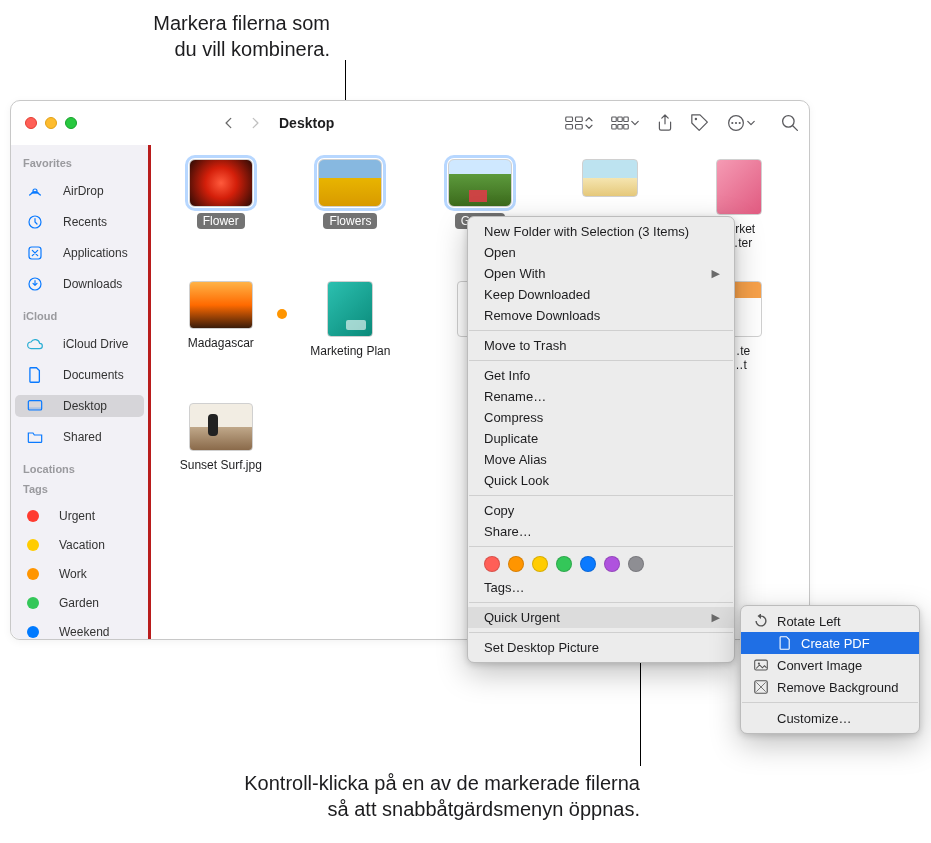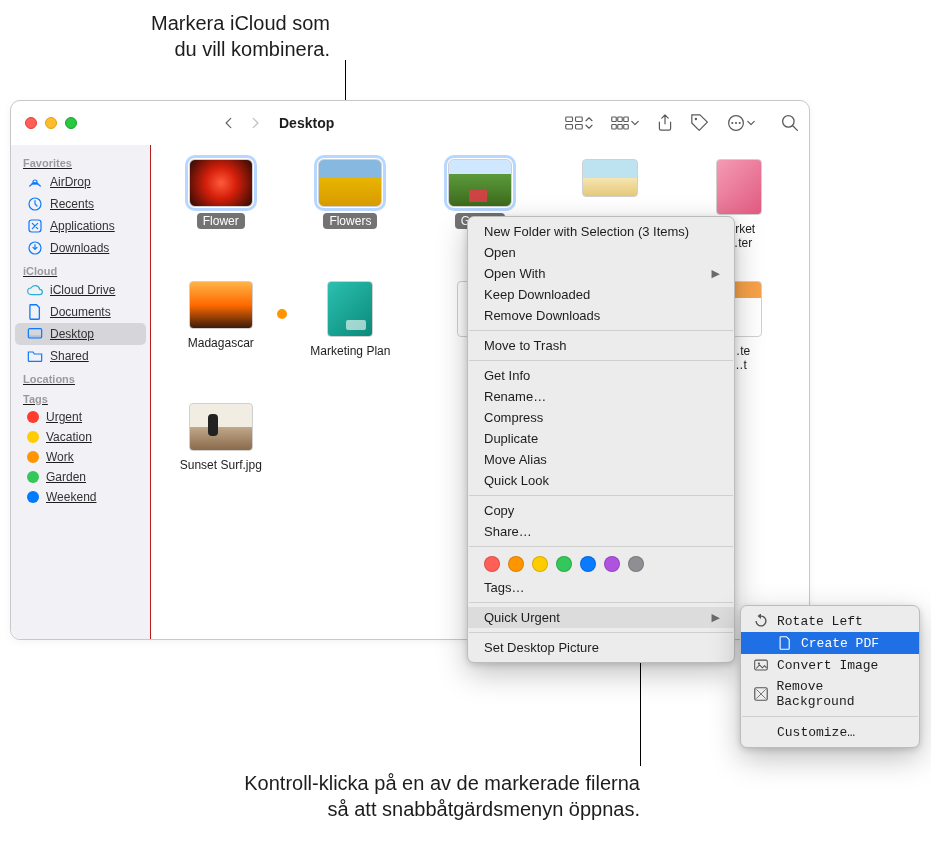--- a/index.html
+++ b/index.html
@@ -61,38 +61,37 @@
   .toolbar-title { font-weight:600; font-size:14px; margin-left:4px; }
   .toolbar-spacer { flex:1; }
   .tb-icons { display:flex; gap:18px; align-items:center; color:#5a5a5e; }
   .tb-icon { display:flex; align-items:center; gap:2px; }
   .tb-icon svg { display:block; }
 
   .body { flex:1; display:flex; overflow:hidden; }
   .sidebar {
     width: 140px;
     background: #f2f1f6;
-    border-right: 1px solid #b91c1c;
+    border-right: 3px solid #b91c1c;
     padding: 6px 0;
     font-size: 12px;
     border-bottom-left-radius:10px;
-    text-decoration:underline;
   }
   .sb-header {
     color: #9a9a9e;
     font-size: 11px;
     font-weight: 600;
     padding: 6px 12px 2px 12px;
   }
   .sb-item {
-    display:flex; align-items:center; gap:7px;
+    display:flex; align-items:center; gap:20px;
     padding: 3px 12px;
     color: #333;
     border-radius:5px;
-    margin: 0 4px;
+    margin: 9px 4px;
   }
   .sb-item.sel { background:#d6d5d9; }
   .sb-icon { width:16px; height:16px; display:flex; align-items:center; justify-content:center; color:#0a7aff; }
   .tag-dot { width:12px; height:12px; border-radius:50%; flex-shrink:0; }
 
   .content {
     flex:1;
     position:relative;
     padding: 14px 10px;
     overflow:hidden;
@@ -161,21 +160,21 @@
     top:605px; left:740px;
     width:180px;
     background:#ececec;
     border:1px solid #bcbcbc;
     border-radius:7px;
     box-shadow:0 10px 30px rgba(0,0,0,.25), 0 2px 6px rgba(0,0,0,.15);
     padding:4px 0;
     font-size:13px;
     z-index:20;
   }
-  .sm-item { padding:3px 14px 3px 12px; display:flex; align-items:center; gap:8px;font-family:Liberation Mono, monospace; }
+  .sm-item { padding:3px 14px 3px 12px; display:flex; align-items:center; gap:8px; }
   .sm-item.sel { background:#1f6fe5; color:#fff;padding-left:36px; }
   .sm-item.sel .sm-ic { color:#fff; }
   .sm-ic { width:16px; height:16px; display:flex; align-items:center; justify-content:center; color:#555; }
 
   .callout-bottom {
     position:absolute;
     top: 770px;
     left: 60px;
     width: 580px;
     text-align:right;
@@ -186,21 +185,21 @@
     position:absolute;
     top: 636px; left: 640px;
     width:1px; height:130px;
     background:#000;
   }
 </style>
 </head>
 <body>
 
 <div class="callout-top">
-  <div>Markera iCloud som</div>
+  <div>Markera filerna som</div>
   <div>du vill kombinera.</div>
 </div>
 <div class="callout-line-top"></div>
 
 <div class="window">
   <div class="toolbar">
     <div class="traffic">
       <div class="dot red"></div>
       <div class="dot yellow"></div>
       <div class="dot green"></div>

